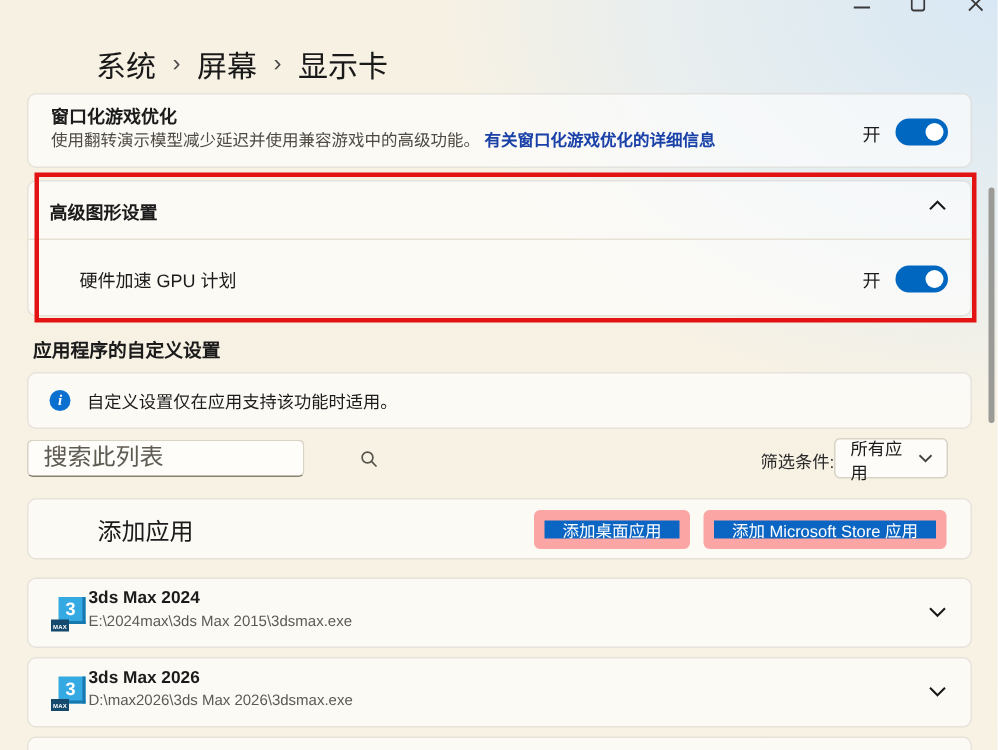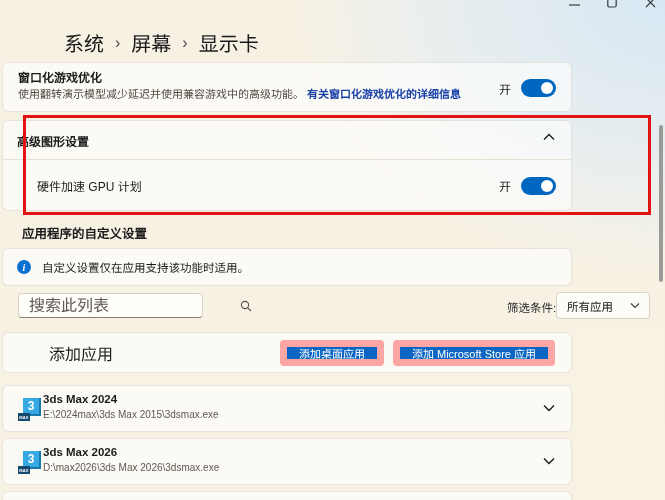--- a/index.html
+++ b/index.html
@@ -16,21 +16,21 @@
   
   .win-controls { position:absolute; top:-7px; right:4px; display:flex; gap:16px; color:#3a3a3a; }
   .win-btn { width:22px; height:18px; display:flex; align-items:center; justify-content:center; font-size:12px; }
 
   
   .breadcrumb { position:absolute; left:20px; top:28px; display:flex; align-items:center; gap:10px; font-size:20px; color:#191919;margin-left:44px; }
   .crumb-sep { font-size:16px; color:#4a4a4a; padding:0 1px; }
 
   
   .card {
-    position:absolute; left:2px; width:570px;
+    position:absolute; left:18px; width:630px;
     background:rgba(255,255,255,0.62);
     border:1px solid rgba(118,106,84,0.16);
     border-radius:6px;
   }
 
   
   .card-windowed { top:62px; height:50px; padding:7px 15px 0 15px; }
   .cw-title { font-size:12px; font-weight:bold; line-height:16px; }
   .cw-desc { font-size:11px; color:#4e4b45; line-height:17px; white-space:nowrap; }
   .cw-link { font-weight:bold; cursor:pointer; }
@@ -64,21 +64,21 @@
 
   
   .search-box { position:absolute; left:18px; top:293px; width:185px; height:25px;
     background:#fefdfa; border:1px solid #d9d3c5; border-bottom-color:#86816f; border-radius:4px;
     display:flex; align-items:center; }
   .search-box input { flex:1; border:none; outline:none; background:transparent; font-size:16px; color:#3a3a3a;
     padding:0 4px 0 10px; font-family:Liberation Sans, sans-serif; }
   .search-box input::placeholder { color:#5e5b52; opacity:1; }
   .search-icon { margin-right:9px; display:flex; }
   .filter-label { position:absolute; left:507px; top:299px; font-size:11.5px; color:#2a2a2a; }
-  .filter-dropdown { position:absolute; left:556px; top:292px; width:94px; height:27px;
+  .filter-dropdown { position:absolute; left:556px; top:292px; width:76px; height:27px;
     background:#fdfcf8; border:1px solid #d9d3c5; border-radius:4px; cursor:pointer;
     display:flex; align-items:center; justify-content:space-between; padding:0 9px 0 10px; }
   .filter-value { font-size:11.5px; }
 
   
   .card-addapp { top:332px; height:41px; display:flex; align-items:center; padding:0 16px; }
   .addapp-label { font-size:16px;margin-left:30px; }
   .addapp-buttons { position:absolute; right:16px; display:flex; gap:9px; }
   .btn-accent { height:26px; padding:0 12px; border:7px solid #fca5a5; border-radius:4px;
     color:#fff; font-size:11px; display:flex; align-items:center; cursor:pointer; font-family:inherit; }

